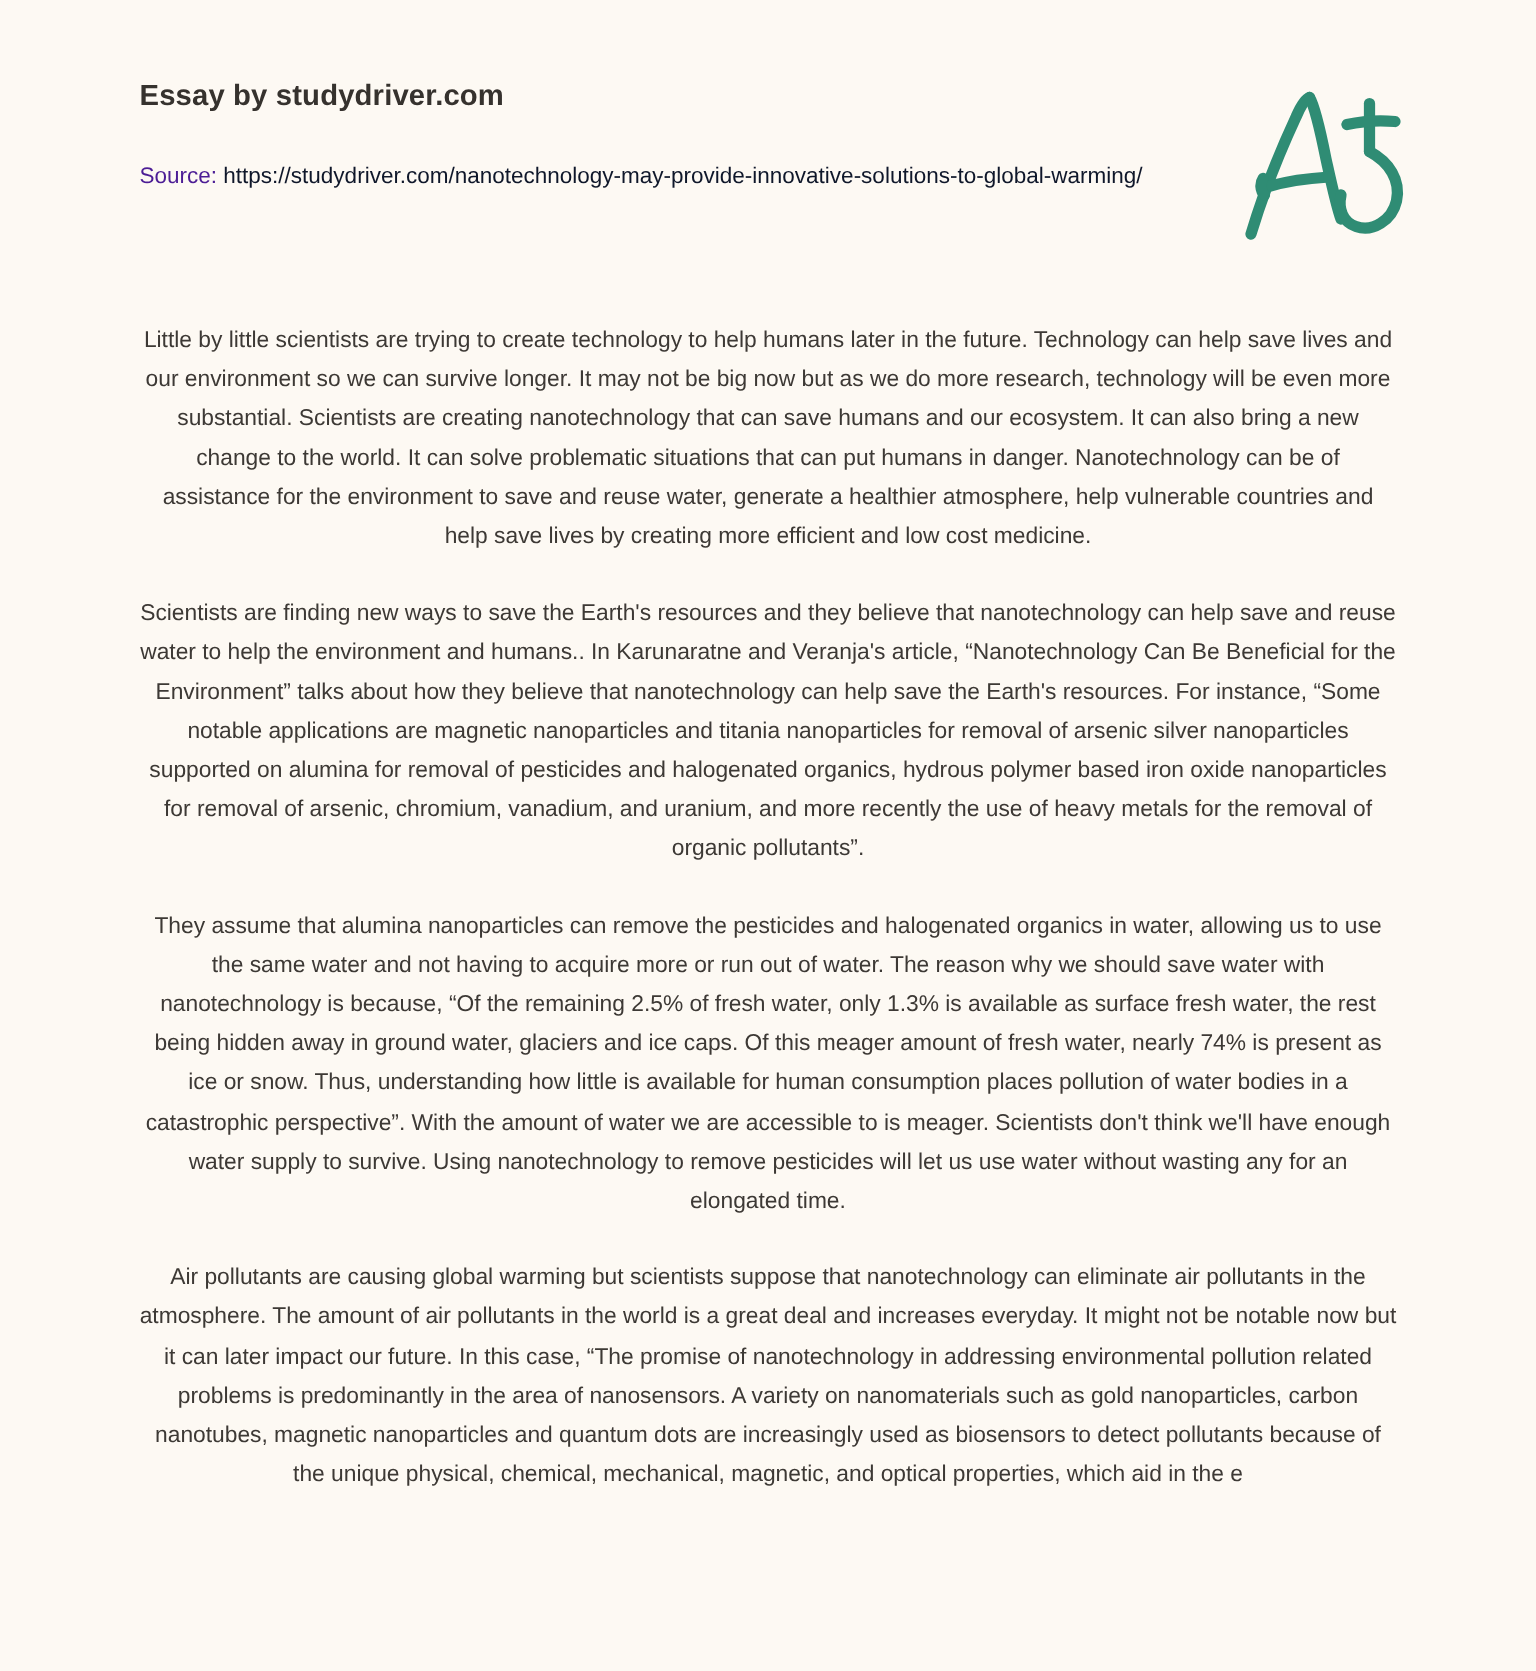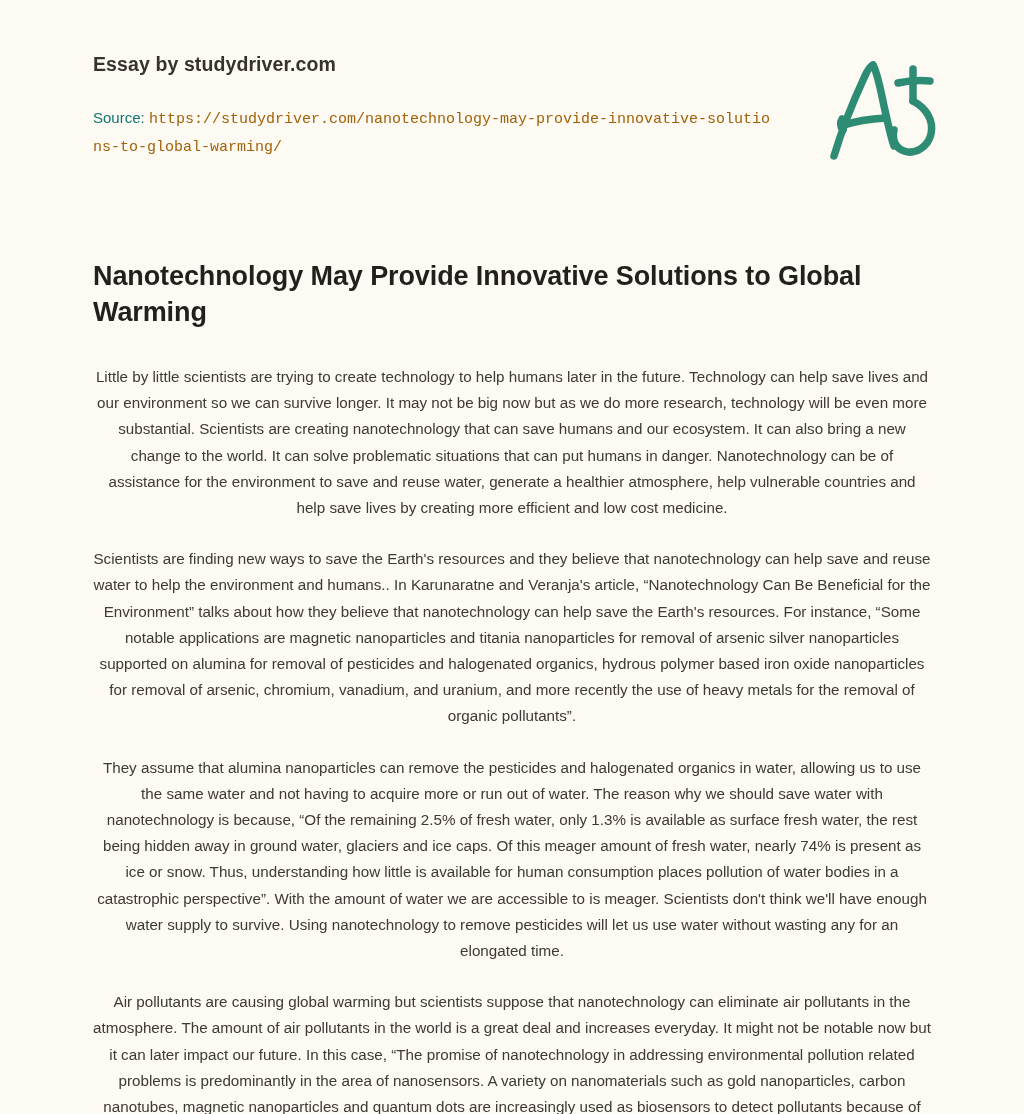--- a/index.html
+++ b/index.html
@@ -43,28 +43,27 @@
   .source-line {
     font-size: 15px;
     line-height: 26px;
     color: #8d8782;
     max-width: 680px;
     margin: 0;
     word-break: break-word;
   }
 
   .source-label {
-    color: #0f766e;
+    color: #4c1d95;
   }
 
   .source-url {
-    color: #a16207;
+    color: #0f172a;
     text-decoration: none;
     word-break: break-all;
-    font-family: Liberation Mono, monospace;
   }
 
   
   .logo {
     position: absolute;
     top: 52px;
     right: 78px;
     width: 128px;
     height: 112px;
   }
@@ -140,21 +139,20 @@
           <path d="M95 49 C 108 56, 116 68, 113 82 C 110 95, 97 103, 86 99
                    C 77 96, 74 87, 76 78"></path>
         </g>
       </svg>
     </div>
 
   </div>
 
   <div class="article">
 
-    <h1 class="article-title">Nanotechnology May Provide Innovative Solutions to Global Warming</h1>
 
     <div class="article-body">
       <p>Little by little scientists are trying to create technology to help humans later in the future. Technology can help save lives and our environment so we can survive longer. It may not be big now but as we do more research, technology will be even more substantial. Scientists are creating nanotechnology that can save humans and our ecosystem. It can also bring a new change to the world. It can solve problematic situations that can put humans in danger. Nanotechnology can be of assistance for the environment to save and reuse water, generate a healthier atmosphere, help vulnerable countries and help save lives by creating more efficient and low cost medicine.</p>
       <p>Scientists are finding new ways to save the Earth's resources and they believe that nanotechnology can help save and reuse water to help the environment and humans.. In Karunaratne and Veranja's article, “Nanotechnology Can Be Beneficial for the Environment” talks about how they believe that nanotechnology can help save the Earth's resources. For instance, “Some notable applications are magnetic nanoparticles and titania nanoparticles for removal of arsenic silver nanoparticles supported on alumina for removal of pesticides and halogenated organics, hydrous polymer based iron oxide nanoparticles for removal of arsenic, chromium, vanadium, and uranium, and more recently the use of heavy metals for the removal of organic pollutants”.</p>
       <p>They assume that alumina nanoparticles can remove the pesticides and halogenated organics in water, allowing us to use the same water and not having to acquire more or run out of water. The reason why we should save water with nanotechnology is because, “Of the remaining 2.5% of fresh water, only 1.3% is available as surface fresh water, the rest being hidden away in ground water, glaciers and ice caps. Of this meager amount of fresh water, nearly 74% is present as ice or snow. Thus, understanding how little is available for human consumption places pollution of water bodies in a catastrophic perspective”. With the amount of water we are accessible to is meager. Scientists don't think we'll have enough water supply to survive. Using nanotechnology to remove pesticides will let us use water without wasting any for an elongated time.</p>
       <p>Air pollutants are causing global warming but scientists suppose that nanotechnology can eliminate air pollutants in the atmosphere. The amount of air pollutants in the world is a great deal and increases everyday. It might not be notable now but it can later impact our future. In this case, “The promise of nanotechnology in addressing environmental pollution related problems is predominantly in the area of nanosensors. A variety on nanomaterials such as gold nanoparticles, carbon nanotubes, magnetic nanoparticles and quantum dots are increasingly used as biosensors to detect pollutants because of the unique physical, chemical, mechanical, magnetic, and optical properties, which aid in the e</p>
     </div>
 
   </div>
 

